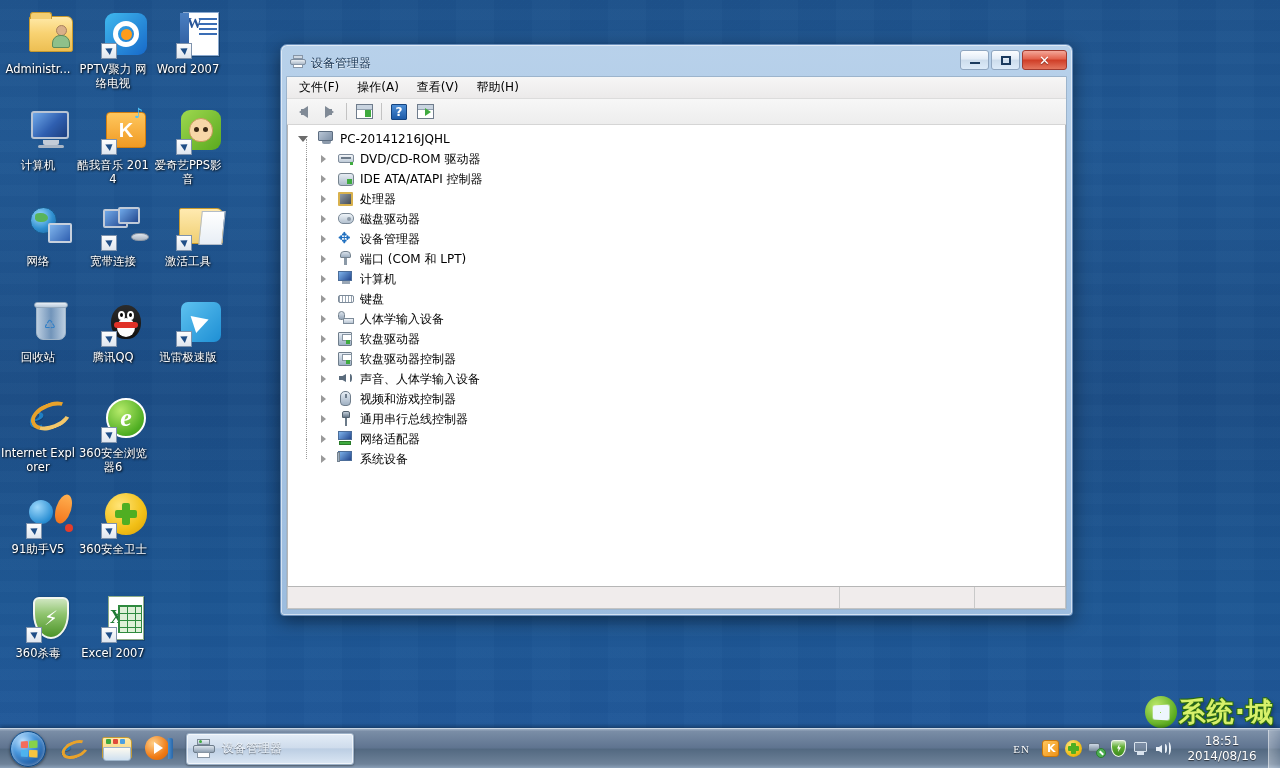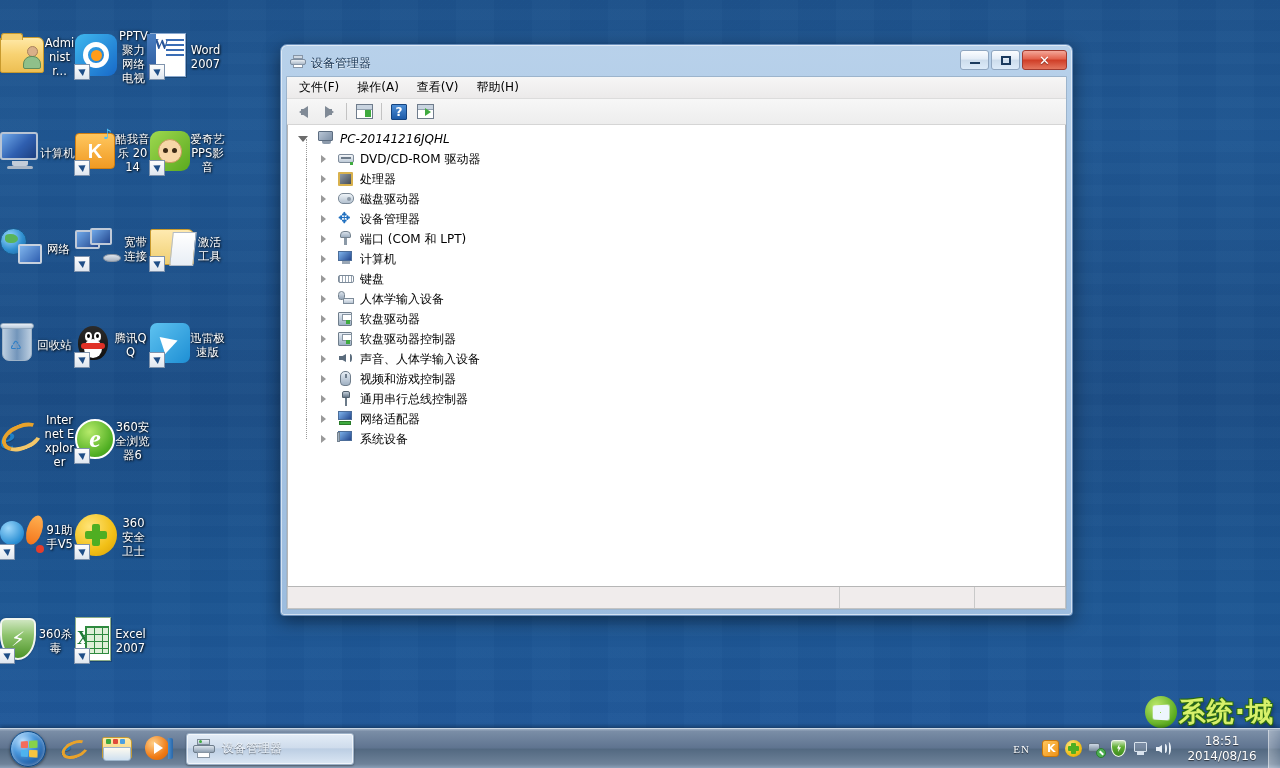--- a/index.html
+++ b/index.html
@@ -22,21 +22,21 @@
   }
 
   
   #desktop-icons {
     position: absolute; left: 0; top: 4px;
     width: 230px;
   }
   .icon-row { display: flex; }
   .desk-icon {
     width: 75px; min-height: 96px;
-    display: flex; align-items: center;
+    display: flex; flex-direction: column; align-items: flex-end;
     padding-top: 6px;
     cursor: default;
   }
   .desk-icon .glyph {
     width: 48px; height: 48px; position: relative;
     display: flex; align-items: center; justify-content: center;
   }
   .desk-icon .label {
     margin-top: 4px;
     font-size: 11.5px; line-height: 14px; color: #ffffff;
@@ -366,21 +366,21 @@
   #tree-pane {
     flex: 1; background: #ffffff; margin: 0;
     border: 1px solid #b6b6b6; border-top: none;
     overflow: hidden; position: relative;
     padding: 4px 0 0 6px;
   }
   .tree-node {
     display: flex; align-items: center; height: 20px; cursor: default;
     font-size: 12px; color: #000;
   }
-  .tree-node.root { padding-left: 2px; font-style: italic; }
+  .tree-node.root { padding-left: 2px; }
   .tree-node.child { padding-left: 22px; position: relative; }
   .tree-node.child::before {
     content: ""; position: absolute; left: 12px; top: -10px; height: 20px;
     border-left: 1px dotted #9a9a9a;
   }
   .expander {
     width: 14px; height: 14px; margin-right: 2px;
     display: flex; align-items: center; justify-content: center; flex: 0 0 14px;
   }
   .expander .tri {
@@ -884,20 +884,30 @@
           </span>
         <span class="node-dots"></span>
         <span class="node-icon">
           <span class="ni-dvd"><span class="body" style="display:block">
                 <span class="slot" style="display:block"></span>
               </span><span class="led"></span></span>
         </span>
         <span class="node-label">DVD/CD-ROM 驱动器</span>
       </div>
 
+      <div class="tree-node child">
+        <span class="expander">
+            <span class="tri"></span>
+          </span>
+        <span class="node-dots"></span>
+        <span class="node-icon">
+            <span class="ni-ide" style="display:block;margin-top:2px"></span>
+          </span>
+        <span class="node-label">IDE ATA/ATAPI 控制器</span>
+      </div>
 
       <div class="tree-node child">
         <span class="expander">
             <span class="tri"></span>
           </span>
         <span class="node-dots"></span>
         <span class="node-icon">
             <span class="ni-cpu" style="display:block;margin-top:1px"></span>
           </span>
         <span class="node-label">处理器</span>

